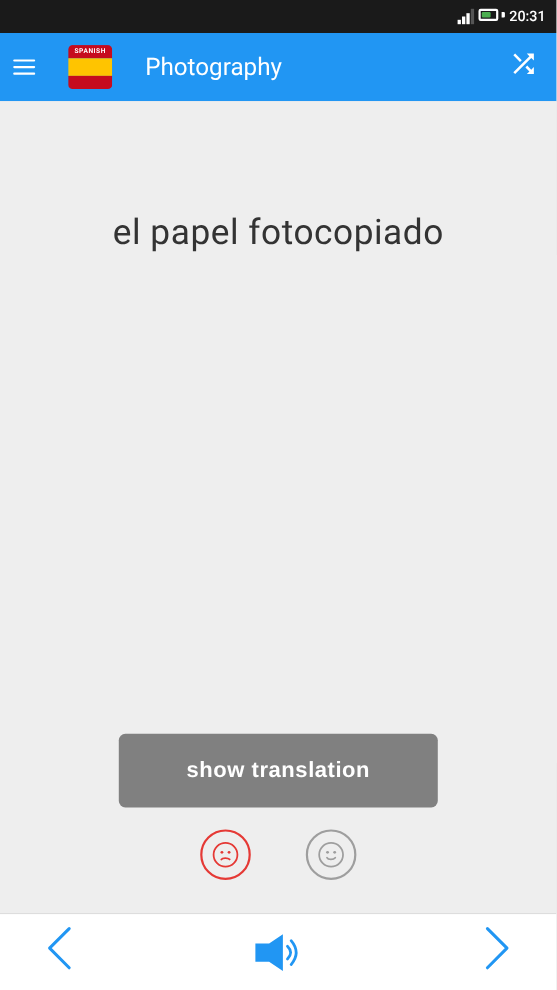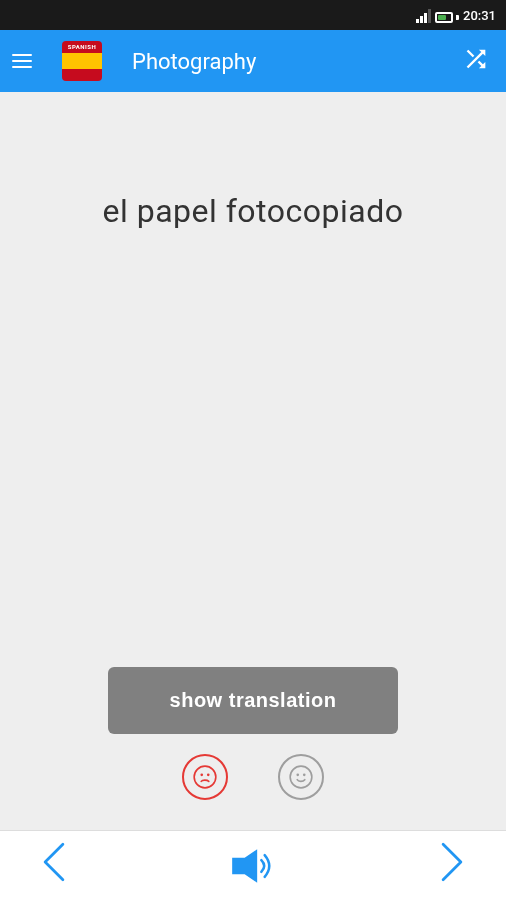--- a/index.html
+++ b/index.html
@@ -18,21 +18,21 @@
       height: 30px;
       background: #1a1a1a;
       display: flex;
       align-items: center;
       justify-content: flex-end;
       padding-right: 10px;
       gap: 6px;
     }
     .status-bar-icons {
       display: flex;
-      align-items: flex-end;
+      align-items: flex-start;
       gap: 4px;
     }
     .signal-bars {
       display: flex;
       align-items: flex-end;
       gap: 1px;
       height: 14px;
     }
     .signal-bars span {
       background: white;

